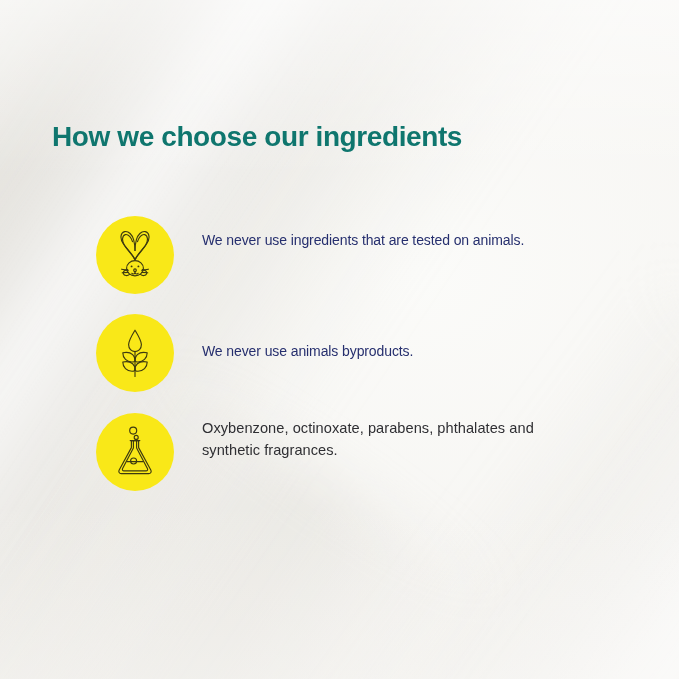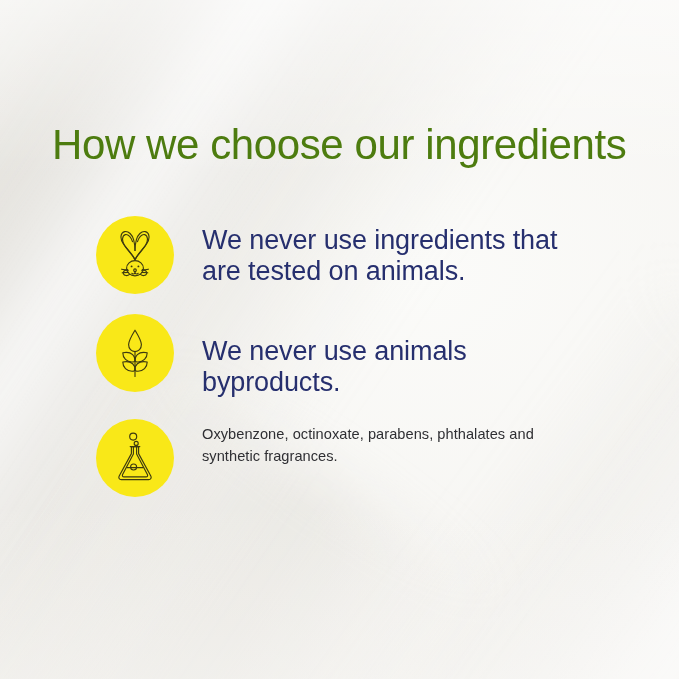--- a/index.html
+++ b/index.html
@@ -109,24 +109,24 @@
 
   .content {
     position: absolute;
     inset: 0;
   }
 
   .page-title {
     position: absolute;
     left: 52px;
     top: 121px;
-    font-size: 42px;
-    font-weight: 400;
+    font-size: 28px;
+    font-weight: 700;
     letter-spacing: -0.4px;
-    color: #4d7c0f;
+    color: #0f766e;
     white-space: nowrap;
   }
 
   .claims {
     position: absolute;
     left: 96px;
     top: 216px;
     width: 540px;
   }
 
@@ -152,21 +152,21 @@
     display: block;
   }
 
   .claim-body {
     flex: 1 1 auto;
     padding-left: 28px;
     padding-top: 9px;
   }
 
   .claim-text {
-    font-size: 27px;
+    font-size: 14px;
     line-height: 31px;
     color: #262f6e;
     font-weight: 400;
     letter-spacing: -0.1px;
     max-width: 400px;
   }
   .claim-row.r2 .claim-body { padding-top: 22px; }
   .claim-row.r3 .claim-body { padding-top: 3px; }
   .claim-row.r3 .claim-text { max-width: 402px; }
 

